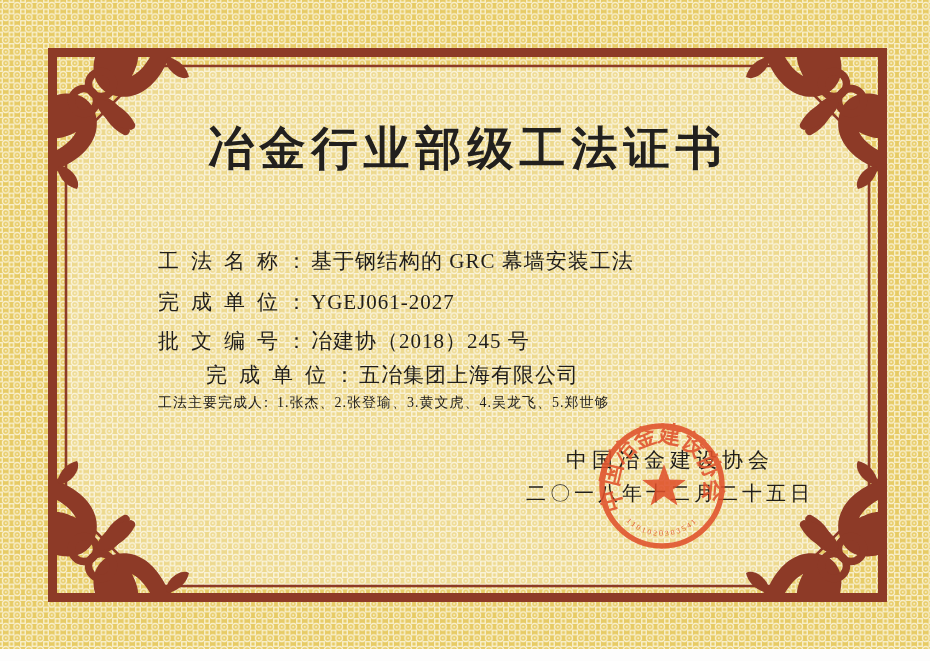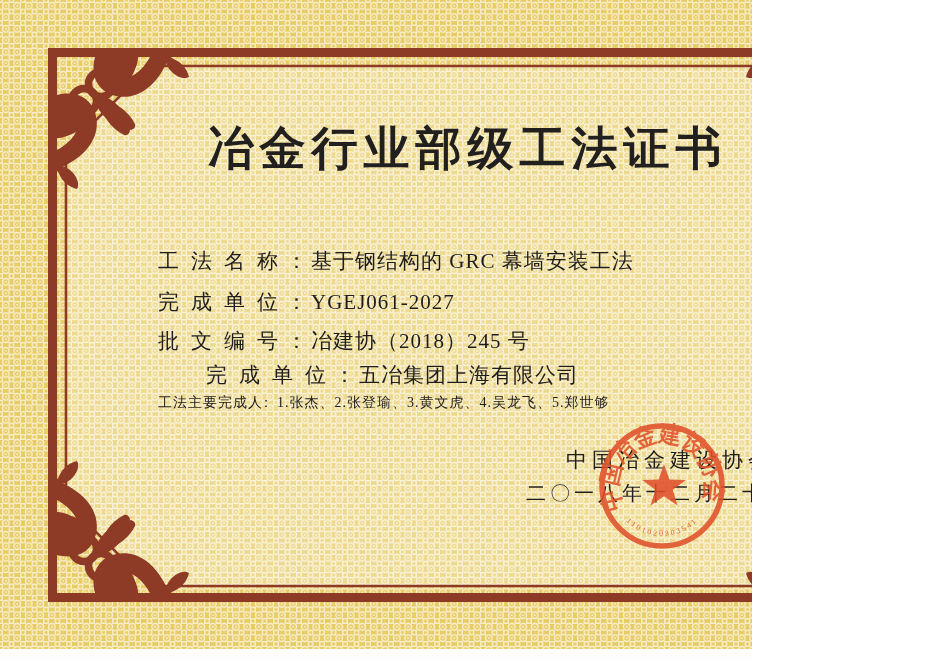--- a/index.html
+++ b/index.html
@@ -1,18 +1,18 @@
 <!DOCTYPE html>
 <html><head>
 <meta charset="utf-8">
 <style>
   html,body{margin:0;padding:0;background:#ffffff;}
   #cert{
     position:relative;
-    width:752px;height:661px;
+    width:930px;height:661px;
     overflow:hidden;
     font-family:"Liberation Serif","DejaVu Serif",serif;
   }
   #bg{position:absolute;left:0;top:0;}
   .content{position:absolute;left:0;top:0;width:935px;height:661px;}
   .title{
     position:absolute;top:118px;left:0;width:935px;
     text-align:center;font-size:46px;font-weight:bold;
     letter-spacing:6px;color:#22201e;
   }

